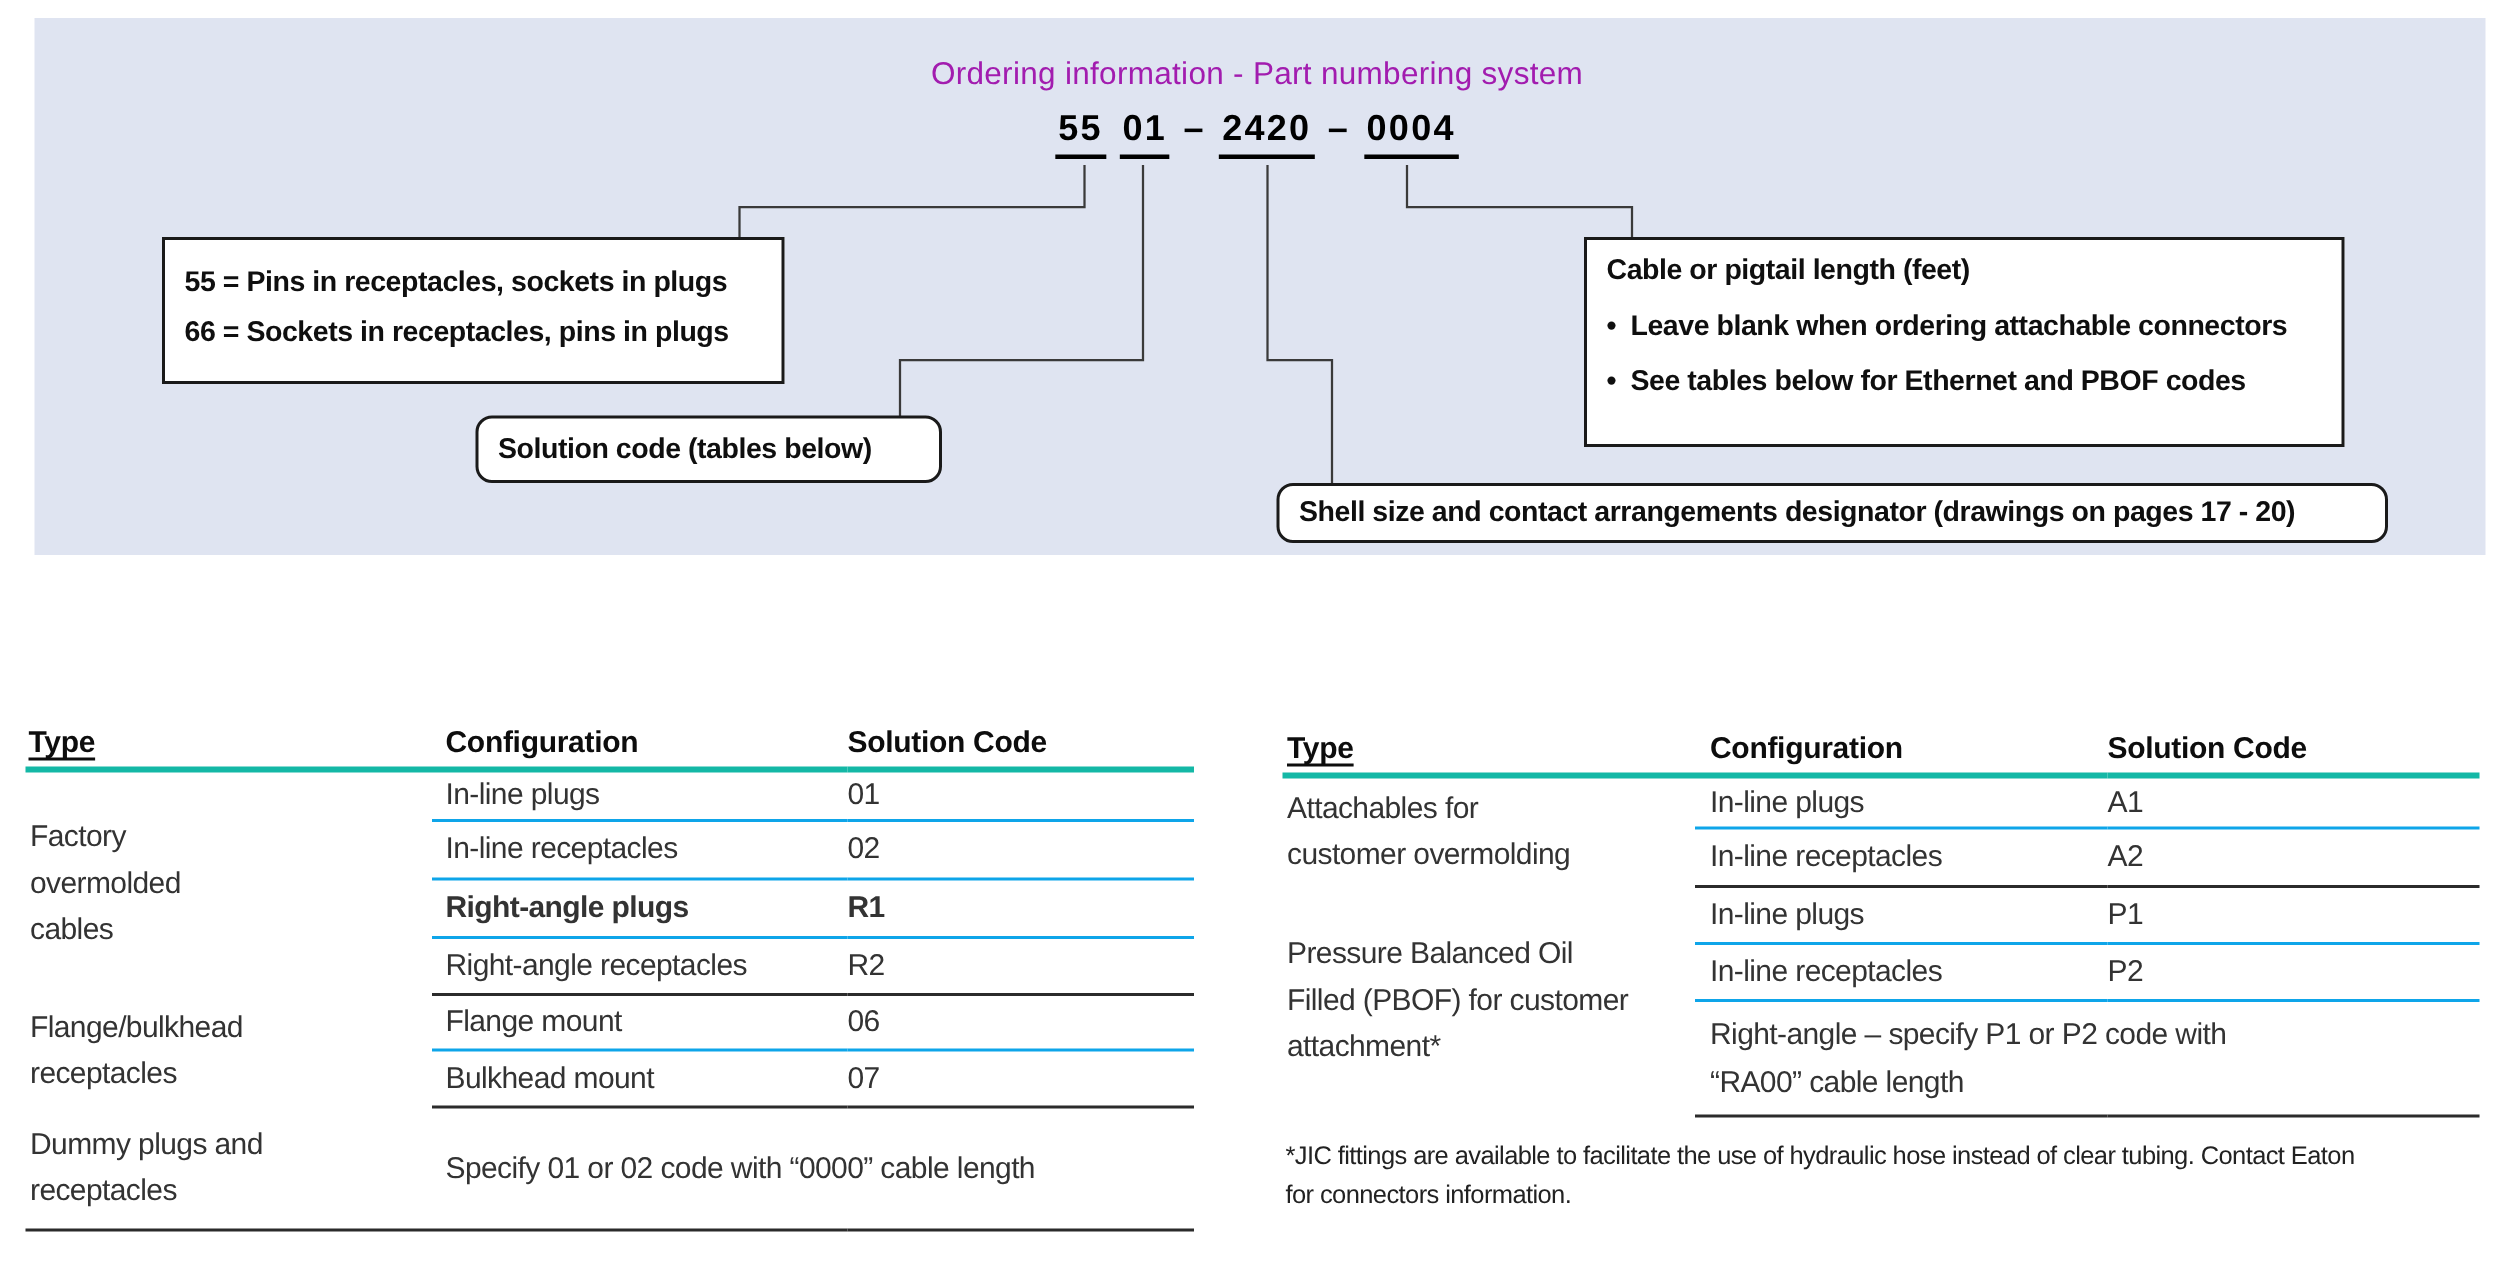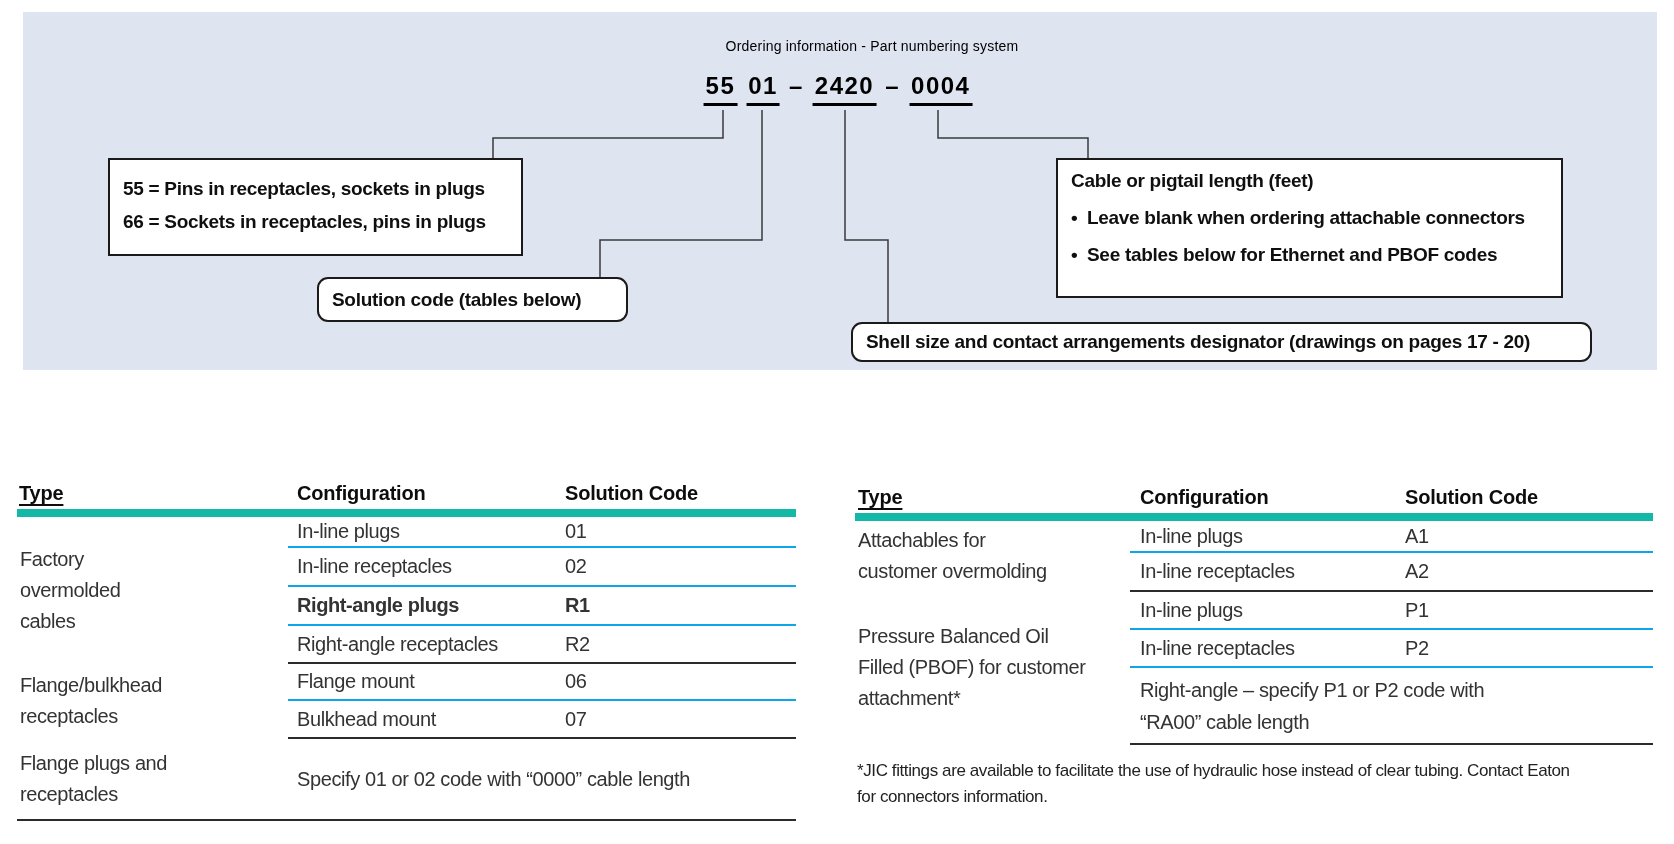--- a/index.html
+++ b/index.html
@@ -2,21 +2,21 @@
 <html><head>
 <meta charset="utf-8">
 <style>
   html,body{margin:0;padding:0;background:#ffffff;}
   #canvas{position:relative;width:1674px;height:844px;background:#ffffff;overflow:hidden;
           font-family:"Liberation Sans",sans-serif;color:#111;}
 
   
   .panel{position:absolute;left:23px;top:12px;width:1634px;height:358px;background:#dfe4f1;}
   .diagram-title{position:absolute;left:838px;top:38px;transform:translateX(-50%);
-                 font-size:14px;color:#000000;letter-spacing:.2px;white-space:nowrap;margin-left:34px;}
+                 font-size:21px;color:#a21caf;letter-spacing:.2px;white-space:nowrap;}
   .part-number{position:absolute;left:838px;top:72px;transform:translateX(-50%);
                display:flex;align-items:flex-start;font-weight:bold;font-size:24px;
                letter-spacing:1.5px;color:#000;white-space:nowrap;}
   .pn-seg{border-bottom:3px solid #000;padding:0 2px 3px 2px;}
   .pn-gap{margin-left:9px;}
   .pn-dash{margin:0 9px;padding-bottom:3px;}
 
   svg.connectors{position:absolute;left:0;top:0;pointer-events:none;}
 
   .callout{position:absolute;background:#ffffff;border:2px solid #1a1a1a;
@@ -29,21 +29,21 @@
   #box-pins .co-line{line-height:33px;}
   #box-solution{left:317px;top:277px;width:311px;height:45px;}
   #box-cable{left:1056px;top:158px;width:507px;height:140px;padding-top:2px;}
   #box-cable .co-line{line-height:37px;}
   #box-shell{left:851px;top:322px;width:741px;height:40px;}
 
   
   .tbl-wrap{position:absolute;}
   table.sol{border-collapse:collapse;table-layout:fixed;}
   table.sol th{font-size:20px;font-weight:bold;text-align:left;vertical-align:bottom;
-               padding:0 0 4px 0;border-bottom:8px solid #14b8a6;color:#0d0d0d;letter-spacing:-0.2px;}
+               padding:0 0 4px 0;border-bottom:4px solid #14b8a6;color:#0d0d0d;letter-spacing:-0.2px;}
   table.sol td{font-size:20px;color:#333;vertical-align:middle;padding:0;letter-spacing:-0.4px;}
   table.sol .pl2{padding-left:2px;}
   table.sol .pl3{padding-left:3px;}
   table.sol .pl9{padding-left:9px;}
   table.sol .pl10{padding-left:10px;}
   td.sep{border-bottom:2px solid #0ea5e9;}
   tr.group-end td{border-bottom:2px solid #2b2b2b;}
   td.type-cell{line-height:31px;}
   .th-underline{text-decoration:underline;text-decoration-thickness:2px;text-underline-offset:4px;}
   .two-line{line-height:32px;}
@@ -145,21 +145,21 @@
           </td>
           <td class="pl9 sep">Flange mount</td>
           <td class="sep">06</td>
         </tr>
         <tr style="height:38px;" class="group-end">
           <td class="pl9">Bulkhead mount</td>
           <td>07</td>
         </tr>
         <tr style="height:82px;" class="group-end">
           <td class="pl3 type-cell two-line">
-            <div>Flange plugs and</div>
+            <div>Dummy plugs and</div>
             <div>receptacles</div>
           </td>
           <td class="pl9" colspan="2">Specify 01 or 02 code with “0000” cable length</td>
         </tr>
       </tbody>
     </table>
   </div>
 
   <div class="tbl-wrap" id="right-table">
     <table class="sol" style="width:798px;">

